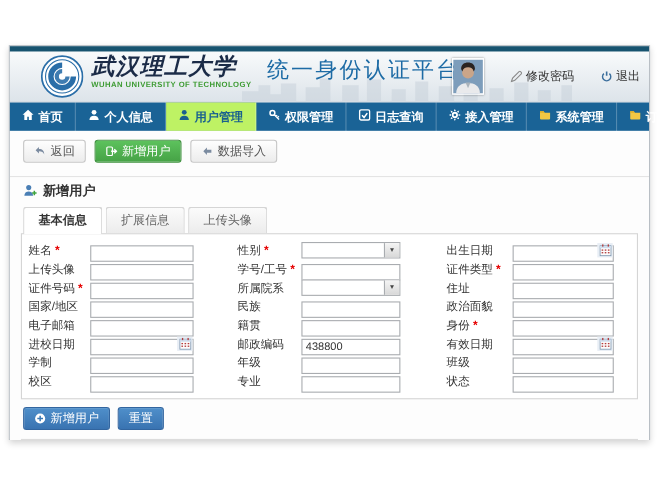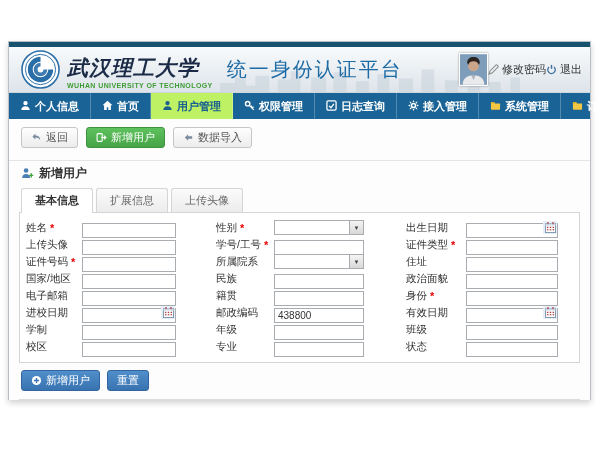--- a/index.html
+++ b/index.html
@@ -2,27 +2,27 @@
 <html><head>
 <meta charset="utf-8">
 <style>
   *{box-sizing:border-box;margin:0;padding:0}
   html,body{width:600px;height:450px;background:#fff;font-family:"Liberation Sans","DejaVu Sans",sans-serif;overflow:hidden}
   .window{position:absolute;left:8px;top:41px;width:583px;height:359px;background:#fff;border:1px solid #b9bfc5;box-shadow:0 3px 6px rgba(0,0,0,.18)}
   .accent{height:5px;background:#17536f}
   
   .hdr{position:relative;height:46px;background:linear-gradient(#f8fafb,#dde4ea);border-bottom:1px solid #cfd6dc;overflow:hidden}
   .skyline{position:absolute;right:70px;bottom:0;width:300px;height:36px}
-  .hdr-left{position:absolute;left:12px;top:3px;display:flex;align-items:flex-end}
+  .hdr-left{position:absolute;left:28px;top:3px;display:flex;align-items:flex-start}
   .logo{width:39px;height:39px;flex:0 0 auto}
   .uni{margin-left:7px;display:flex;flex-direction:column;line-height:1}
   .uni-cn{font-size:21px;font-weight:bold;font-style:italic;color:#1b2b47;letter-spacing:1px;font-family:"Liberation Serif","DejaVu Serif",serif}
   .uni-en{font-size:7px;color:#3f9c35;letter-spacing:.4px;margin-top:3px;font-weight:bold}
   .platform{margin-left:14px;font-size:20px;font-weight:normal;color:#1d6ba5;letter-spacing:2px;padding-bottom:6px}
-  .hdr-right{position:absolute;right:8px;top:0;height:100%;display:flex;align-items:center;gap:0}
+  .hdr-right{position:absolute;right:8px;top:0;height:100%;display:flex;align-items:center;gap:24px}
   .avatar{width:29px;height:33px;border:1px solid #fff;box-shadow:0 0 2px rgba(0,0,0,.4)}
   .hdr-link{display:flex;align-items:center;gap:3px;font-size:11px;color:#333;cursor:pointer}
   .hdr-link svg{width:11px;height:11px}
   
   .nav{display:flex;height:26px;background:#1a6396}
   .nav-item{display:flex;align-items:center;gap:4px;padding:0 11px;font-size:11px;font-weight:bold;color:#fff;border-right:1px solid rgba(255,255,255,.25);cursor:pointer;white-space:nowrap}
   .nav-item svg{width:11px;height:11px}
   .nav-item.active{background:#bef264;color:#19608f}
   
   .content{position:relative;height:281px;background:#fdfdfd;padding:4px 10px 0;overflow:hidden}
@@ -97,30 +97,30 @@
             <path d="M3.3 3.2a4.1 4.1 0 1 0 5.4 0" fill="none" stroke="#3c6f9d" stroke-width="1.4"></path>
           </svg>
         <span>退出</span>
       </span>
     </div>
   </div>
 
   <div class="nav">
       <div class="nav-item">
         <span><svg viewBox="0 0 12 12">
+            <path d="M6 .8.6 5.8H2.3V11h2.9V7.8h1.6V11h2.9V5.8h1.7z" fill="currentColor"></path>
+          </svg></span>
+        <span>首页</span>
+      </div>
+      <div class="nav-item">
+        <span><svg viewBox="0 0 12 12">
             <circle cx="6" cy="3.4" r="2.4" fill="currentColor"></circle>
             <path d="M1.4 11c0-2.6 2-4.1 4.6-4.1s4.6 1.5 4.6 4.1z" fill="currentColor"></path>
           </svg></span>
         <span>个人信息</span>
-      </div>
-      <div class="nav-item">
-        <span><svg viewBox="0 0 12 12">
-            <path d="M6 .8.6 5.8H2.3V11h2.9V7.8h1.6V11h2.9V5.8h1.7z" fill="currentColor"></path>
-          </svg></span>
-        <span>首页</span>
       </div>
       <div class="nav-item active">
         <span><svg viewBox="0 0 12 12">
             <circle cx="6" cy="3.4" r="2.4" fill="currentColor"></circle>
             <path d="M1.4 11c0-2.6 2-4.1 4.6-4.1s4.6 1.5 4.6 4.1z" fill="currentColor"></path>
           </svg></span>
         <span>用户管理</span>
       </div>
       <div class="nav-item">
         <span><svg viewBox="0 0 12 12">

